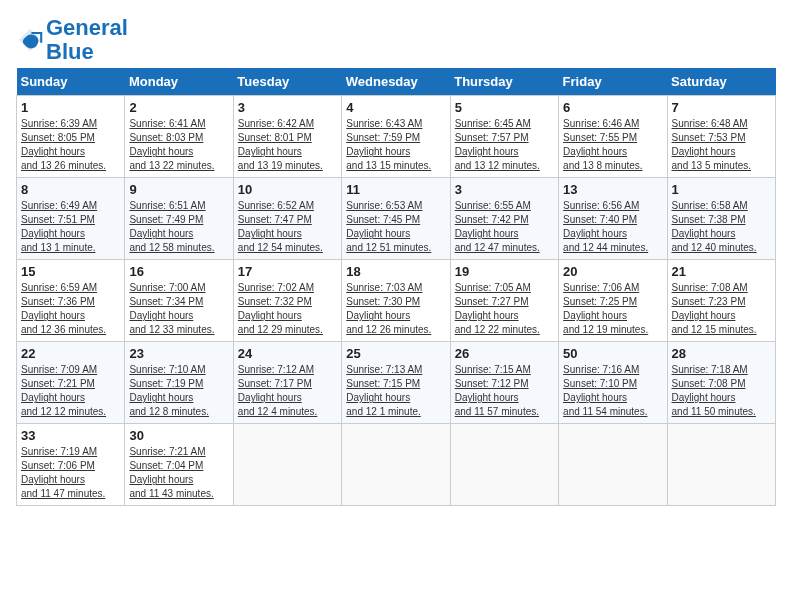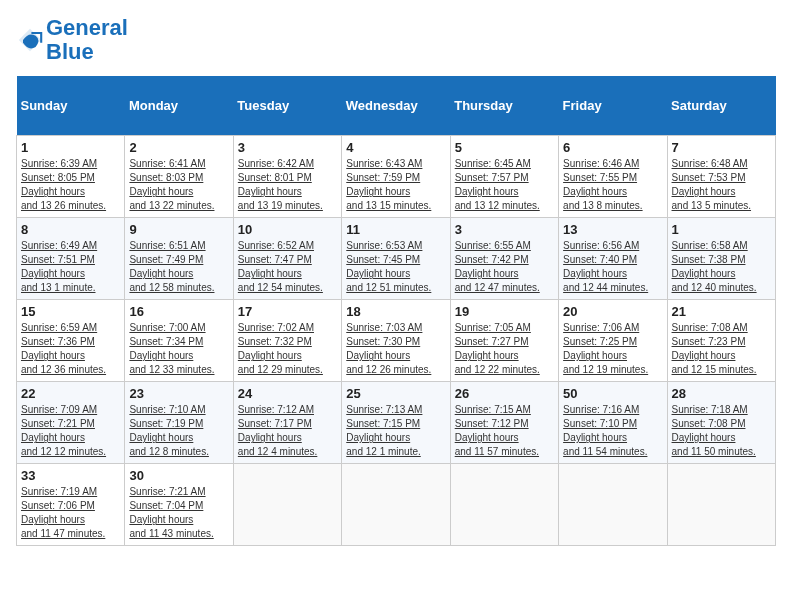--- a/index.html
+++ b/index.html
@@ -7,21 +7,21 @@
       font-family: Arial, sans-serif;
       background: #fff;
       width: 792px;
       min-height: 612px;
       padding: 16px;
     }
     .header-area {
       display: flex;
       justify-content: space-between;
       align-items: flex-start;
-      margin-bottom: 12px;
+      margin-bottom: 4px;
     }
     .logo {
       display: flex;
       align-items: center;
     }
     .logo-text {
       font-size: 22px;
       font-weight: bold;
       color: #333;
       line-height: 1.1;
@@ -47,21 +47,21 @@
       color: #555;
     }
     .calendar {
       width: 100%;
       border-collapse: collapse;
       font-size: 11px;
     }
     .calendar th {
       background-color: #1a6fba;
       color: #fff;
-      padding: 22px 4px;
+      padding: 6px 4px;
       text-align: left;
       font-size: 13px;
       font-weight: bold;
     }
     .calendar td {
       border: 1px solid #ccc;
       padding: 4px;
       vertical-align: top;
       width: 14.28%;
       min-height: 80px;

